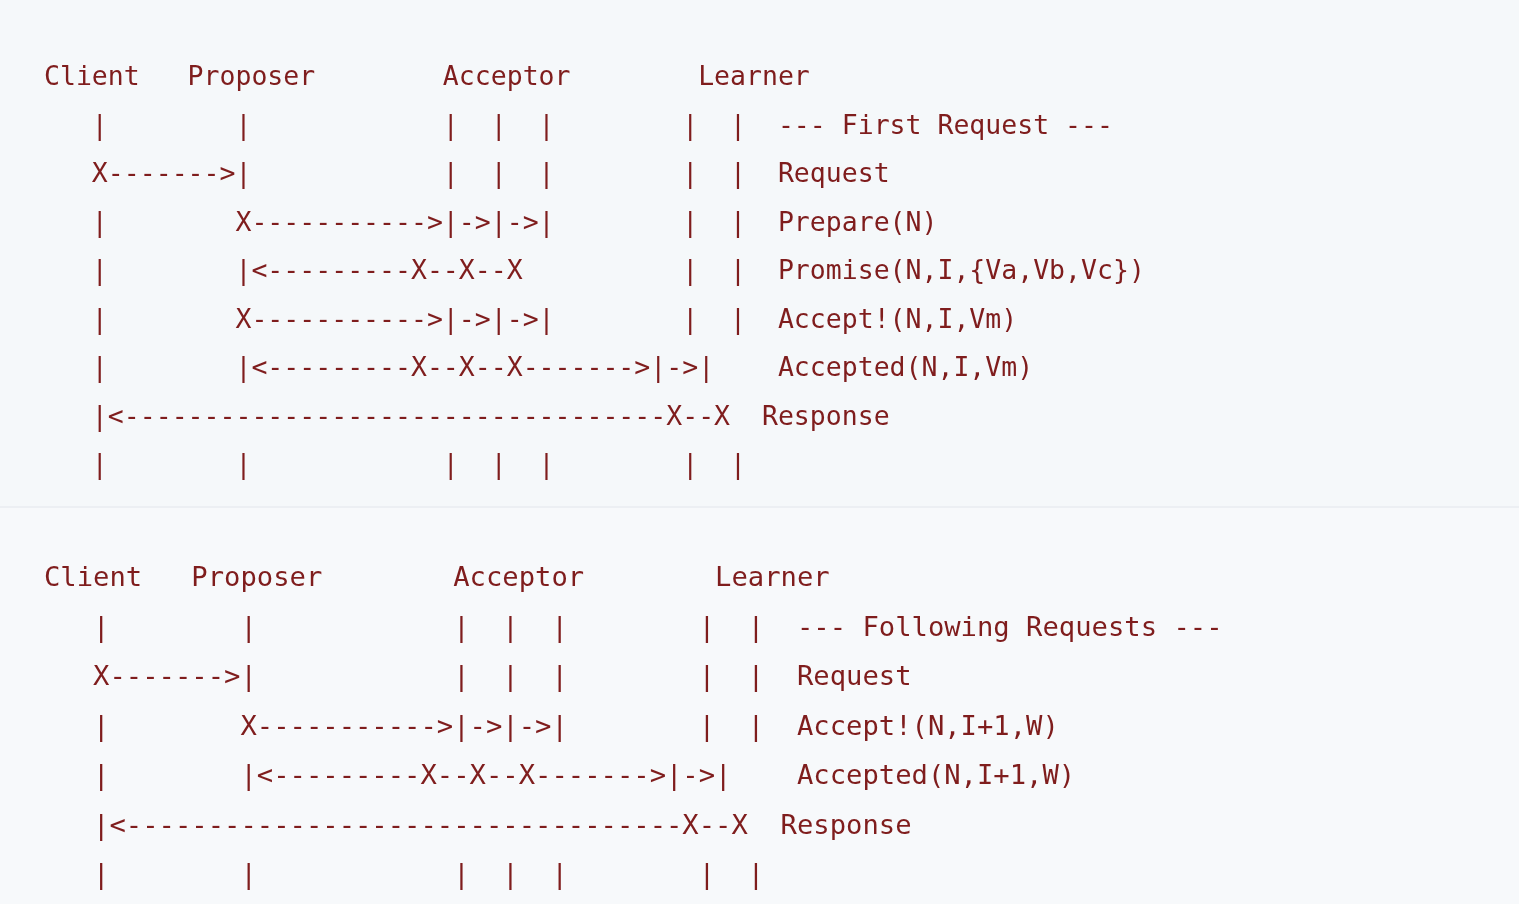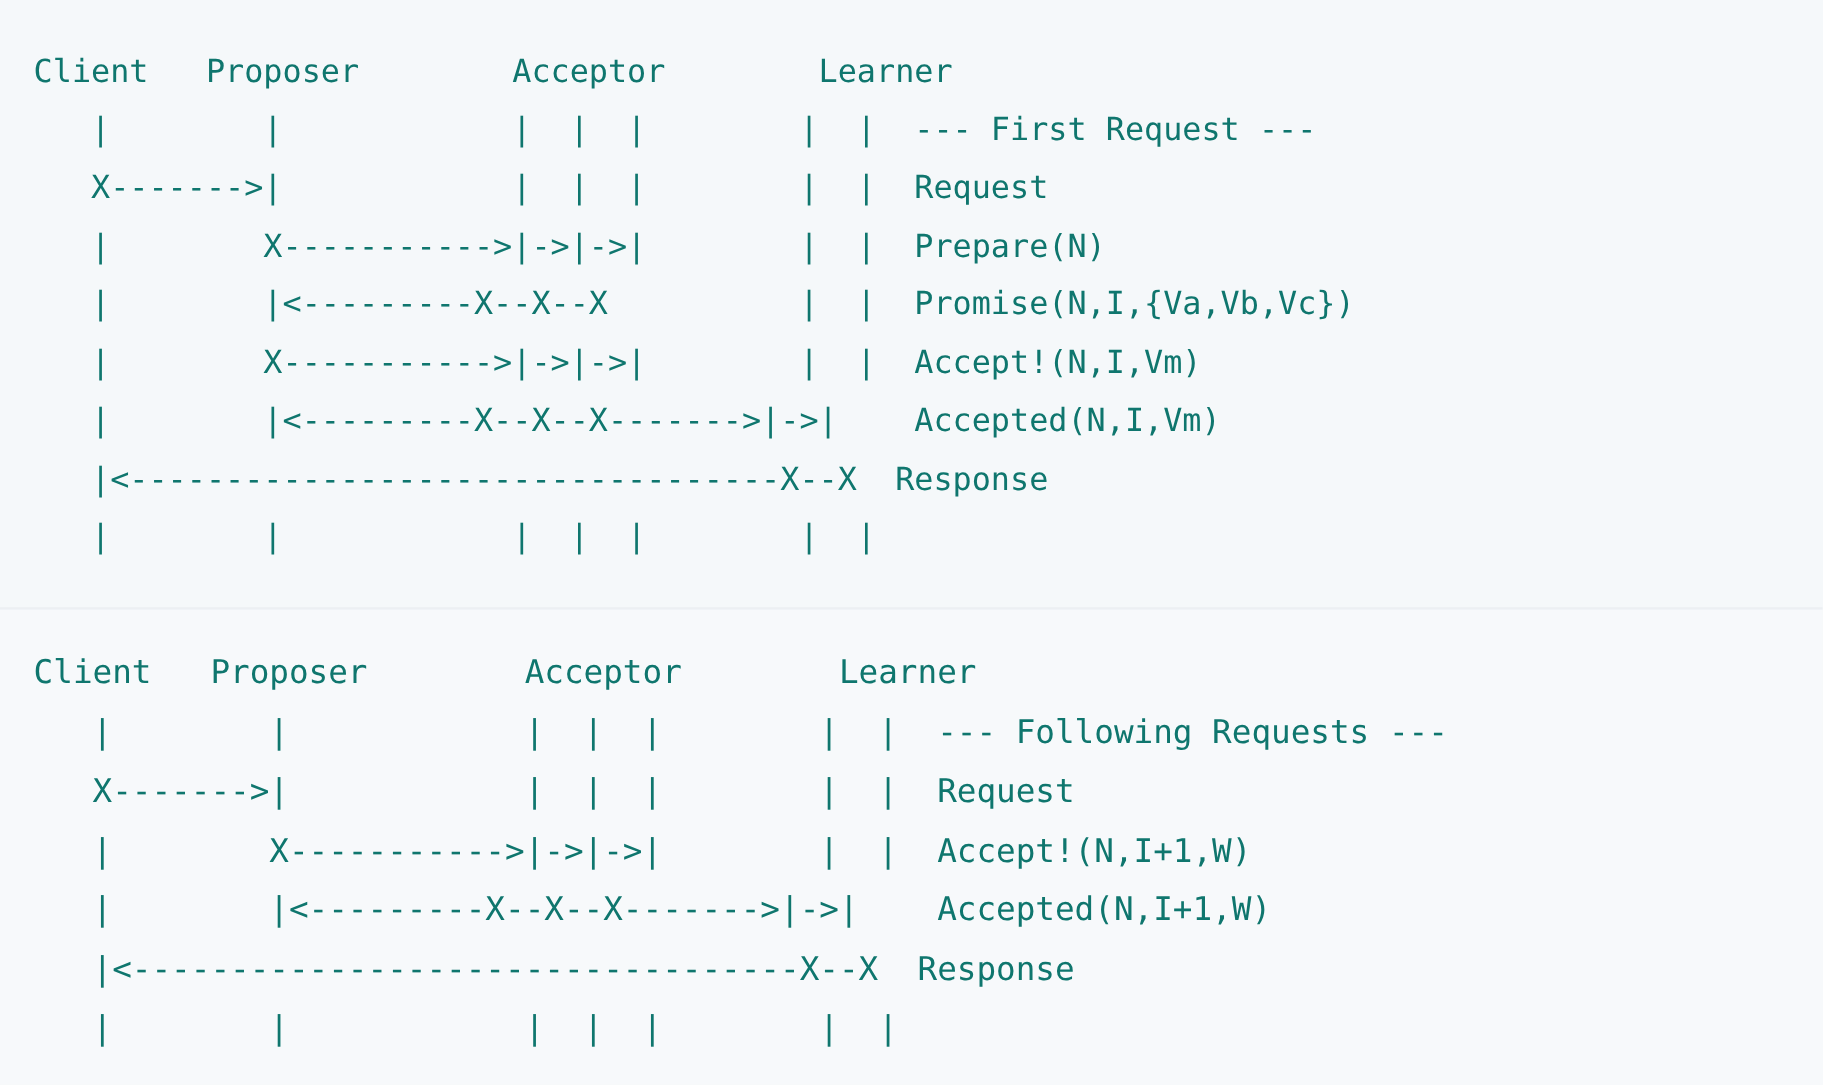--- a/index.html
+++ b/index.html
@@ -42,24 +42,24 @@
     position: absolute;
     left: 0;
     right: 0;
     top: 0;
     height: 2px;
     background: #eceff3;
   }
 
   
   pre.ascii {
-    margin: 0;
+    margin: 16px;
     padding: 0;
     font-family: "DejaVu Sans Mono", "Liberation Mono", monospace;
-    color: #0f766e;
+    color: #7f1d1d;
     white-space: pre;
     -webkit-font-smoothing: antialiased;
   }
 
   #ascii-first {
     position: absolute;
     left: 28px;
     top: 36px;
     font-size: 26.5px;
     line-height: 48.5px;

